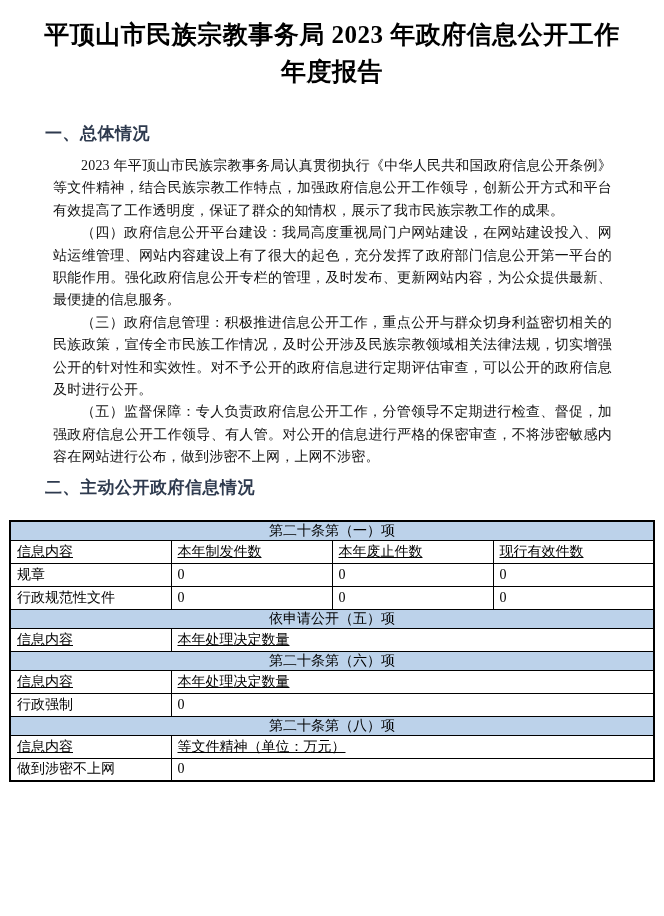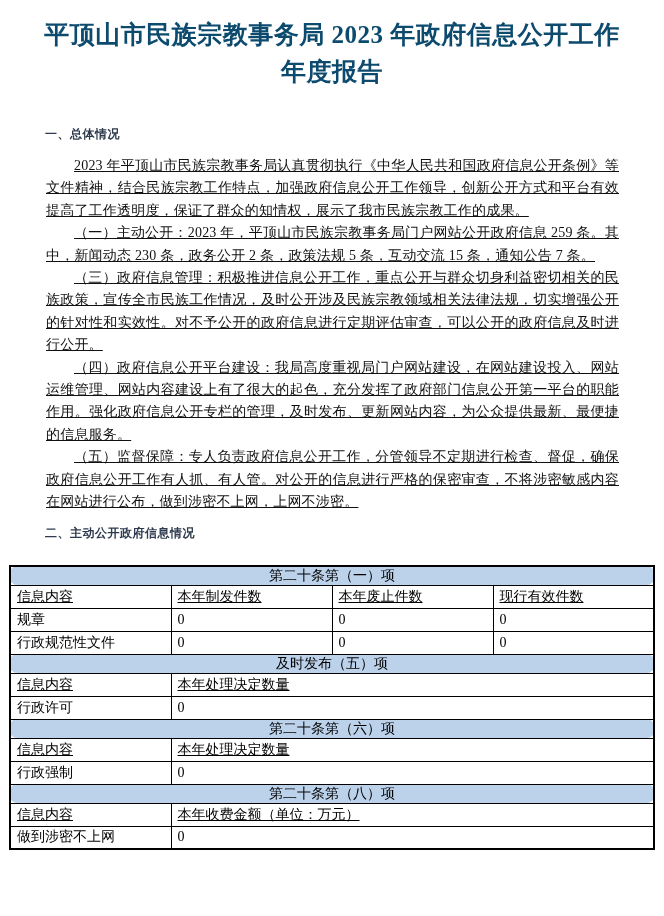--- a/index.html
+++ b/index.html
@@ -17,36 +17,36 @@
   }
   .page{
     position:relative;width:664px;height:916px;background:#ffffff;
   }
   .doc-title{
     margin:16px 40px 0 40px;
     text-align:center;
     font-size:25px;
     line-height:37px;
     font-weight:700;
-    color:#0c4a6e;
+    color:#000000;
     letter-spacing:0.5px;
   }
   .sec-heading{
     margin:34px 44px 11px 45px;
-    font-size:12px;
+    font-size:17px;
     line-height:20px;
     font-weight:700;
     color:var(--heading-color);
     letter-spacing:0.5px;
   }
   .sec-heading.second{
     margin-top:9px;
     margin-bottom:0;
   }
-  .body-text{margin:1px;text-decoration:underline;}
+  .body-text{margin:8px;}
   .para{
     margin:0 44px 0 45px;
     font-size:14px;
     line-height:22.4px;
     text-align:justify;
     text-indent:2em;
     letter-spacing:0.2px;
   }
   table.info-table{
     width:646px;
@@ -61,21 +61,20 @@
     border:1px solid var(--table-border);
     padding:0 6px;
     overflow:hidden;
     white-space:nowrap;
   }
   tr.row-group td{
     height:19px;
     background:var(--table-header-bg);
     text-align:center;
     font-size:14px;
-    border-radius:7px;
   }
   tr.row-cols td{
     height:23px;
     text-align:left;
     text-decoration:underline;
   }
   tr.row-data td{
     height:23px;
     text-align:left;
   }
@@ -84,24 +83,23 @@
 <body>
 
 <div class="page">
 
   <h1 class="doc-title">平顶山市民族宗教事务局 2023 年政府信息公开工作年度报告</h1>
 
   <h2 class="sec-heading">一、总体情况</h2>
 
   <div class="body-text">
     <p class="para">2023 年平顶山市民族宗教事务局认真贯彻执行《中华人民共和国政府信息公开条例》等文件精神，结合民族宗教工作特点，加强政府信息公开工作领导，创新公开方式和平台有效提高了工作透明度，保证了群众的知情权，展示了我市民族宗教工作的成果。</p>
-    <p class="para">（一）主动公开：2023 年，平顶山市民族宗教事务局门户网站公开政府信息 259 条。其中，新闻动态 230 条，政务公开 2 条，政策法规 5 条，互动交流 15 条，通知公告 7 条。</p>
+    <p class="para">（四）政府信息公开平台建设：我局高度重视局门户网站建设，在网站建设投入、网站运维管理、网站内容建设上有了很大的起色，充分发挥了政府部门信息公开第一平台的职能作用。强化政府信息公开专栏的管理，及时发布、更新网站内容，为公众提供最新、最便捷的信息服务。</p>
     <p class="para">（三）政府信息管理：积极推进信息公开工作，重点公开与群众切身利益密切相关的民族政策，宣传全市民族工作情况，及时公开涉及民族宗教领域相关法律法规，切实增强公开的针对性和实效性。对不予公开的政府信息进行定期评估审查，可以公开的政府信息及时进行公开。</p>
-    <p class="para">（四）政府信息公开平台建设：我局高度重视局门户网站建设，在网站建设投入、网站运维管理、网站内容建设上有了很大的起色，充分发挥了政府部门信息公开第一平台的职能作用。强化政府信息公开专栏的管理，及时发布、更新网站内容，为公众提供最新、最便捷的信息服务。</p>
-    <p class="para">（五）监督保障：专人负责政府信息公开工作，分管领导不定期进行检查、督促，确保政府信息公开工作有人抓、有人管。对公开的信息进行严格的保密审查，不将涉密敏感内容在网站进行公布，做到涉密不上网，上网不涉密。</p>
+    <p class="para">（五）监督保障：专人负责政府信息公开工作，分管领导不定期进行检查、督促，加强政府信息公开工作领导、有人管。对公开的信息进行严格的保密审查，不将涉密敏感内容在网站进行公布，做到涉密不上网，上网不涉密。</p>
   </div>
 
   <h2 class="sec-heading second">二、主动公开政府信息情况</h2>
 
   <table class="info-table">
     <colgroup>
       <col style="width:25%">
         <col style="width:25%">
         <col style="width:25%">
         <col style="width:25%">
@@ -124,49 +122,45 @@
         <td>0</td>
       </tr>
       <tr class="row-data">
         <td>行政规范性文件</td>
         <td>0</td>
         <td>0</td>
         <td>0</td>
       </tr>
 
       <tr class="row-group">
-        <td colspan="4">及时发布（五）项</td>
+        <td colspan="4">依申请公开（五）项</td>
       </tr>
       <tr class="row-cols">
         <td>信息内容</td>
         <td colspan="3">本年处理决定数量</td>
-      </tr>
-      <tr class="row-data">
-        <td>行政许可</td>
-        <td colspan="3">0</td>
       </tr>
 
       <tr class="row-group">
         <td colspan="4">第二十条第（六）项</td>
       </tr>
       <tr class="row-cols">
         <td>信息内容</td>
         <td colspan="3">本年处理决定数量</td>
       </tr>
       <tr class="row-data">
         <td>行政强制</td>
         <td colspan="3">0</td>
       </tr>
 
       <tr class="row-group">
         <td colspan="4">第二十条第（八）项</td>
       </tr>
       <tr class="row-cols">
         <td>信息内容</td>
-        <td colspan="3">本年收费金额（单位：万元）</td>
+        <td colspan="3">等文件精神（单位：万元）</td>
       </tr>
       <tr class="row-data">
         <td>做到涉密不上网</td>
         <td colspan="3">0</td>
       </tr>
     </tbody>
   </table>
 
 </div>
 

